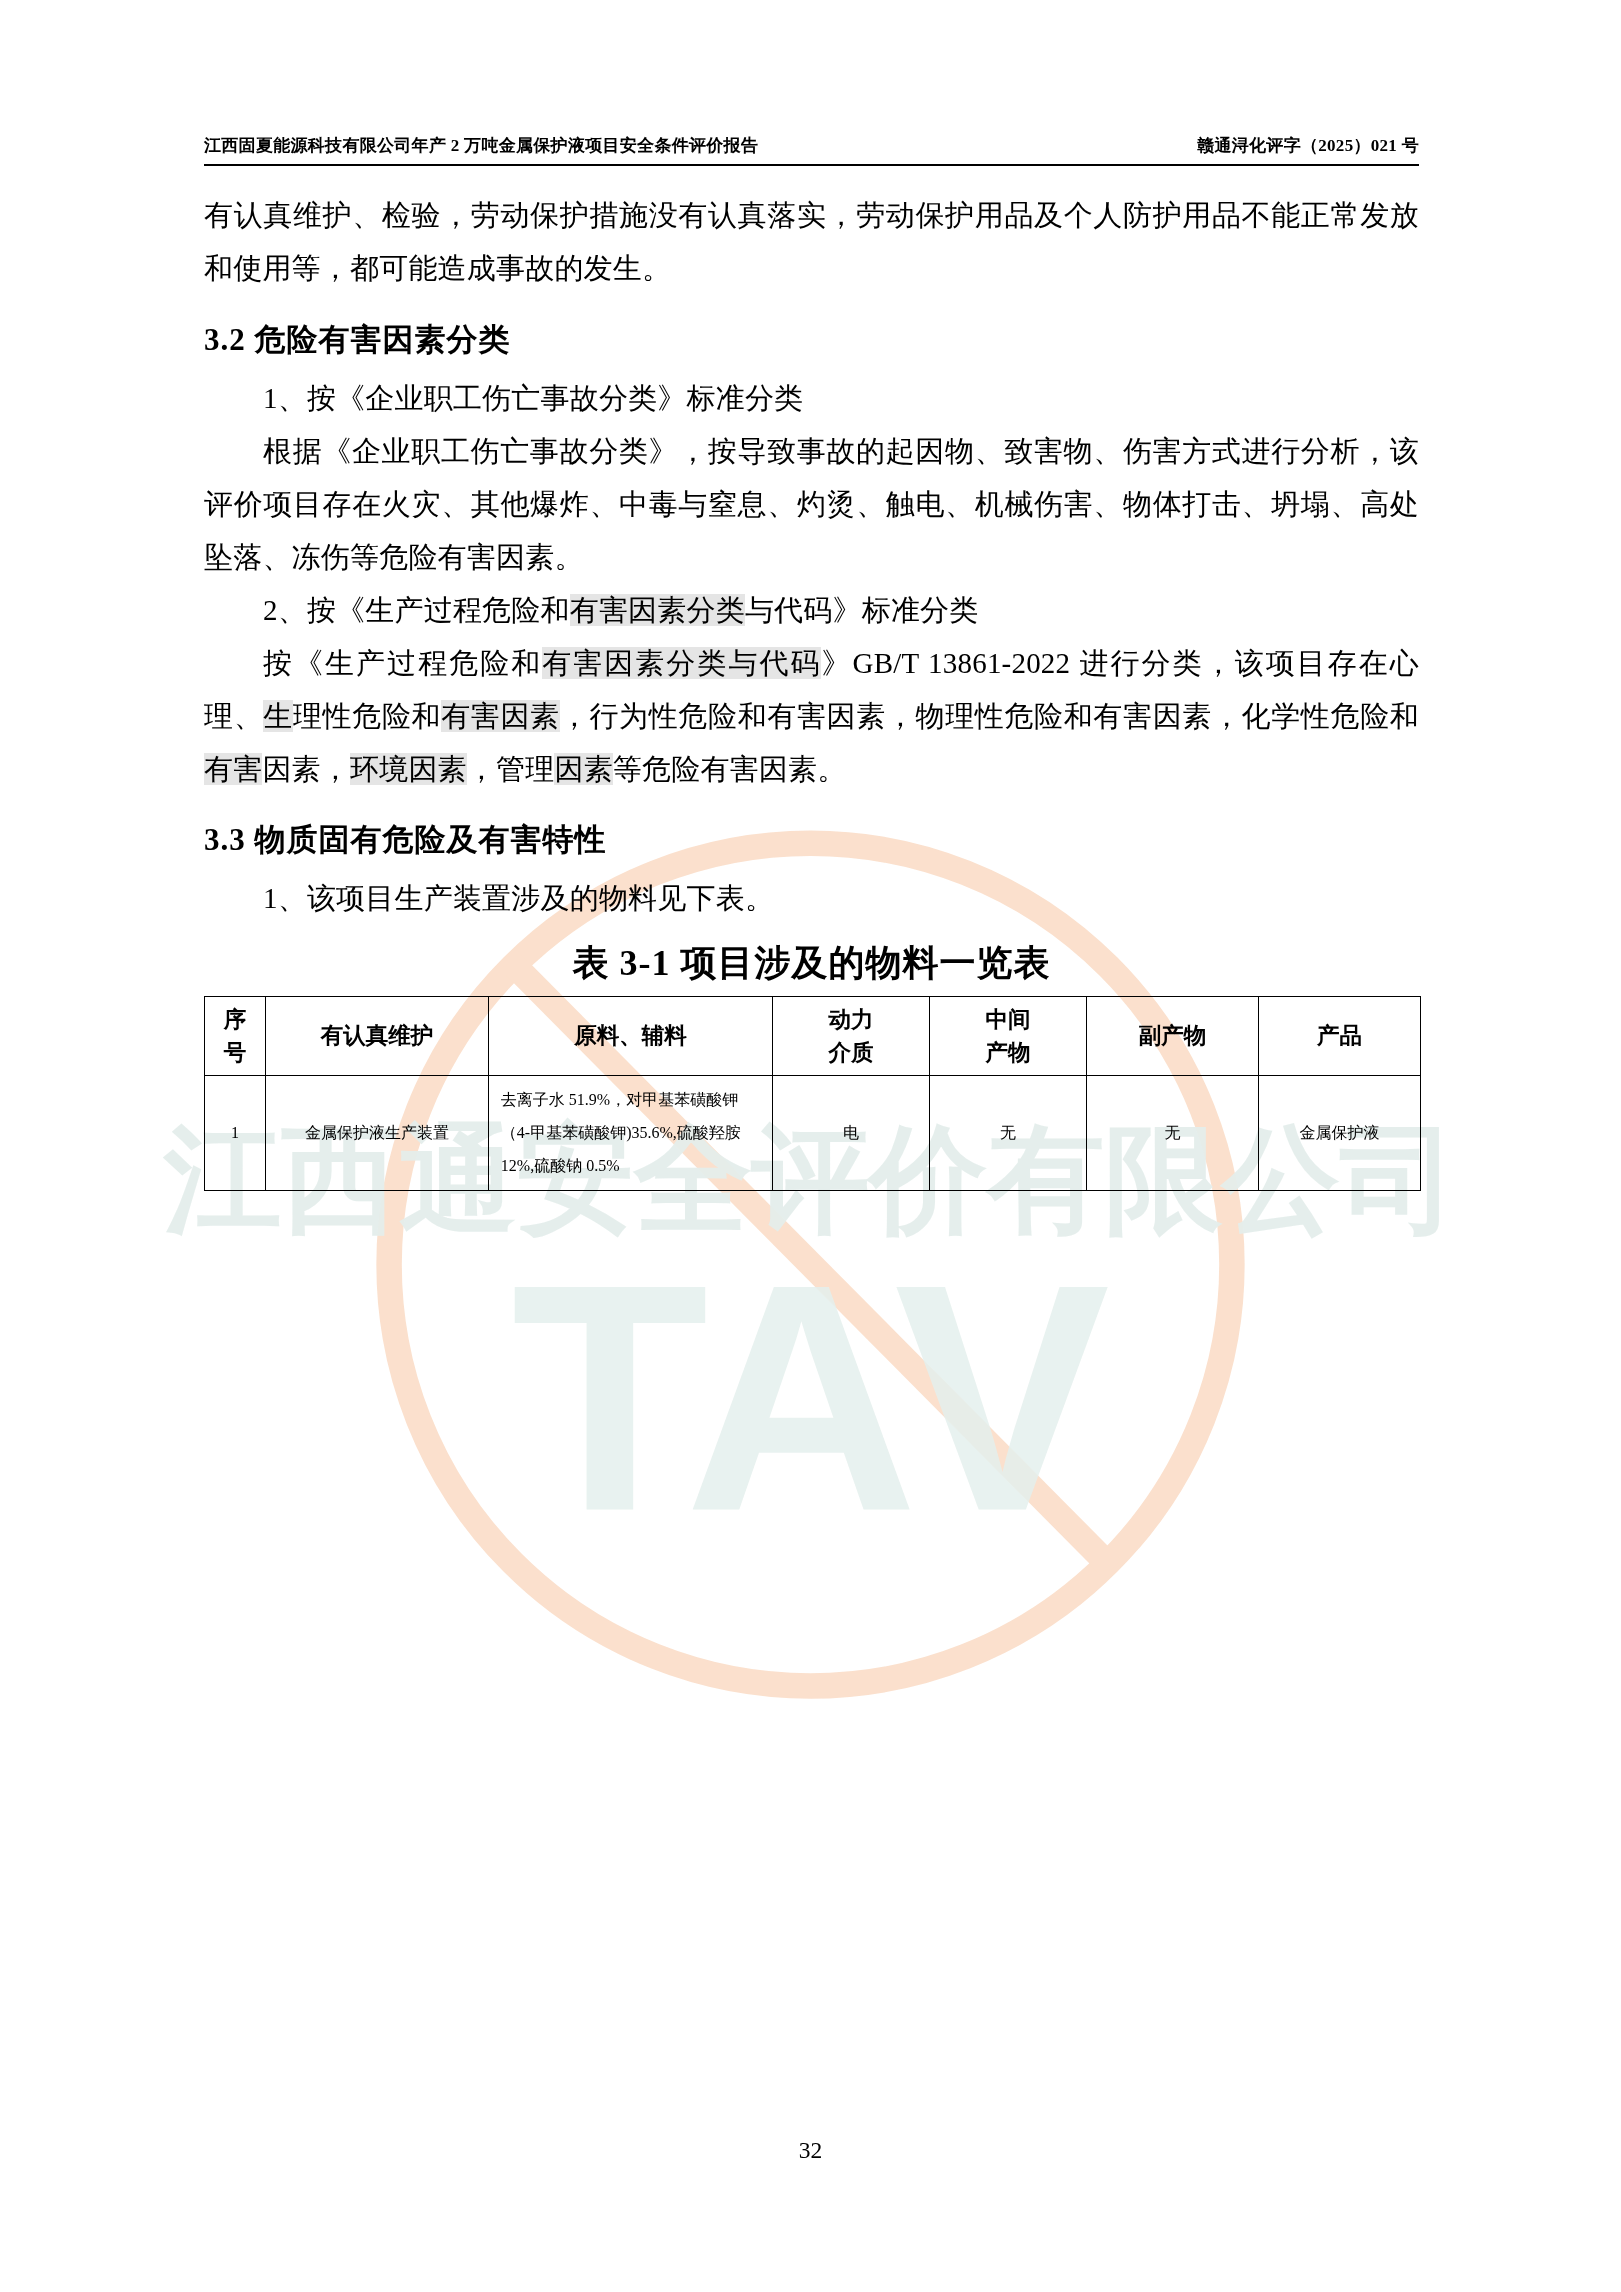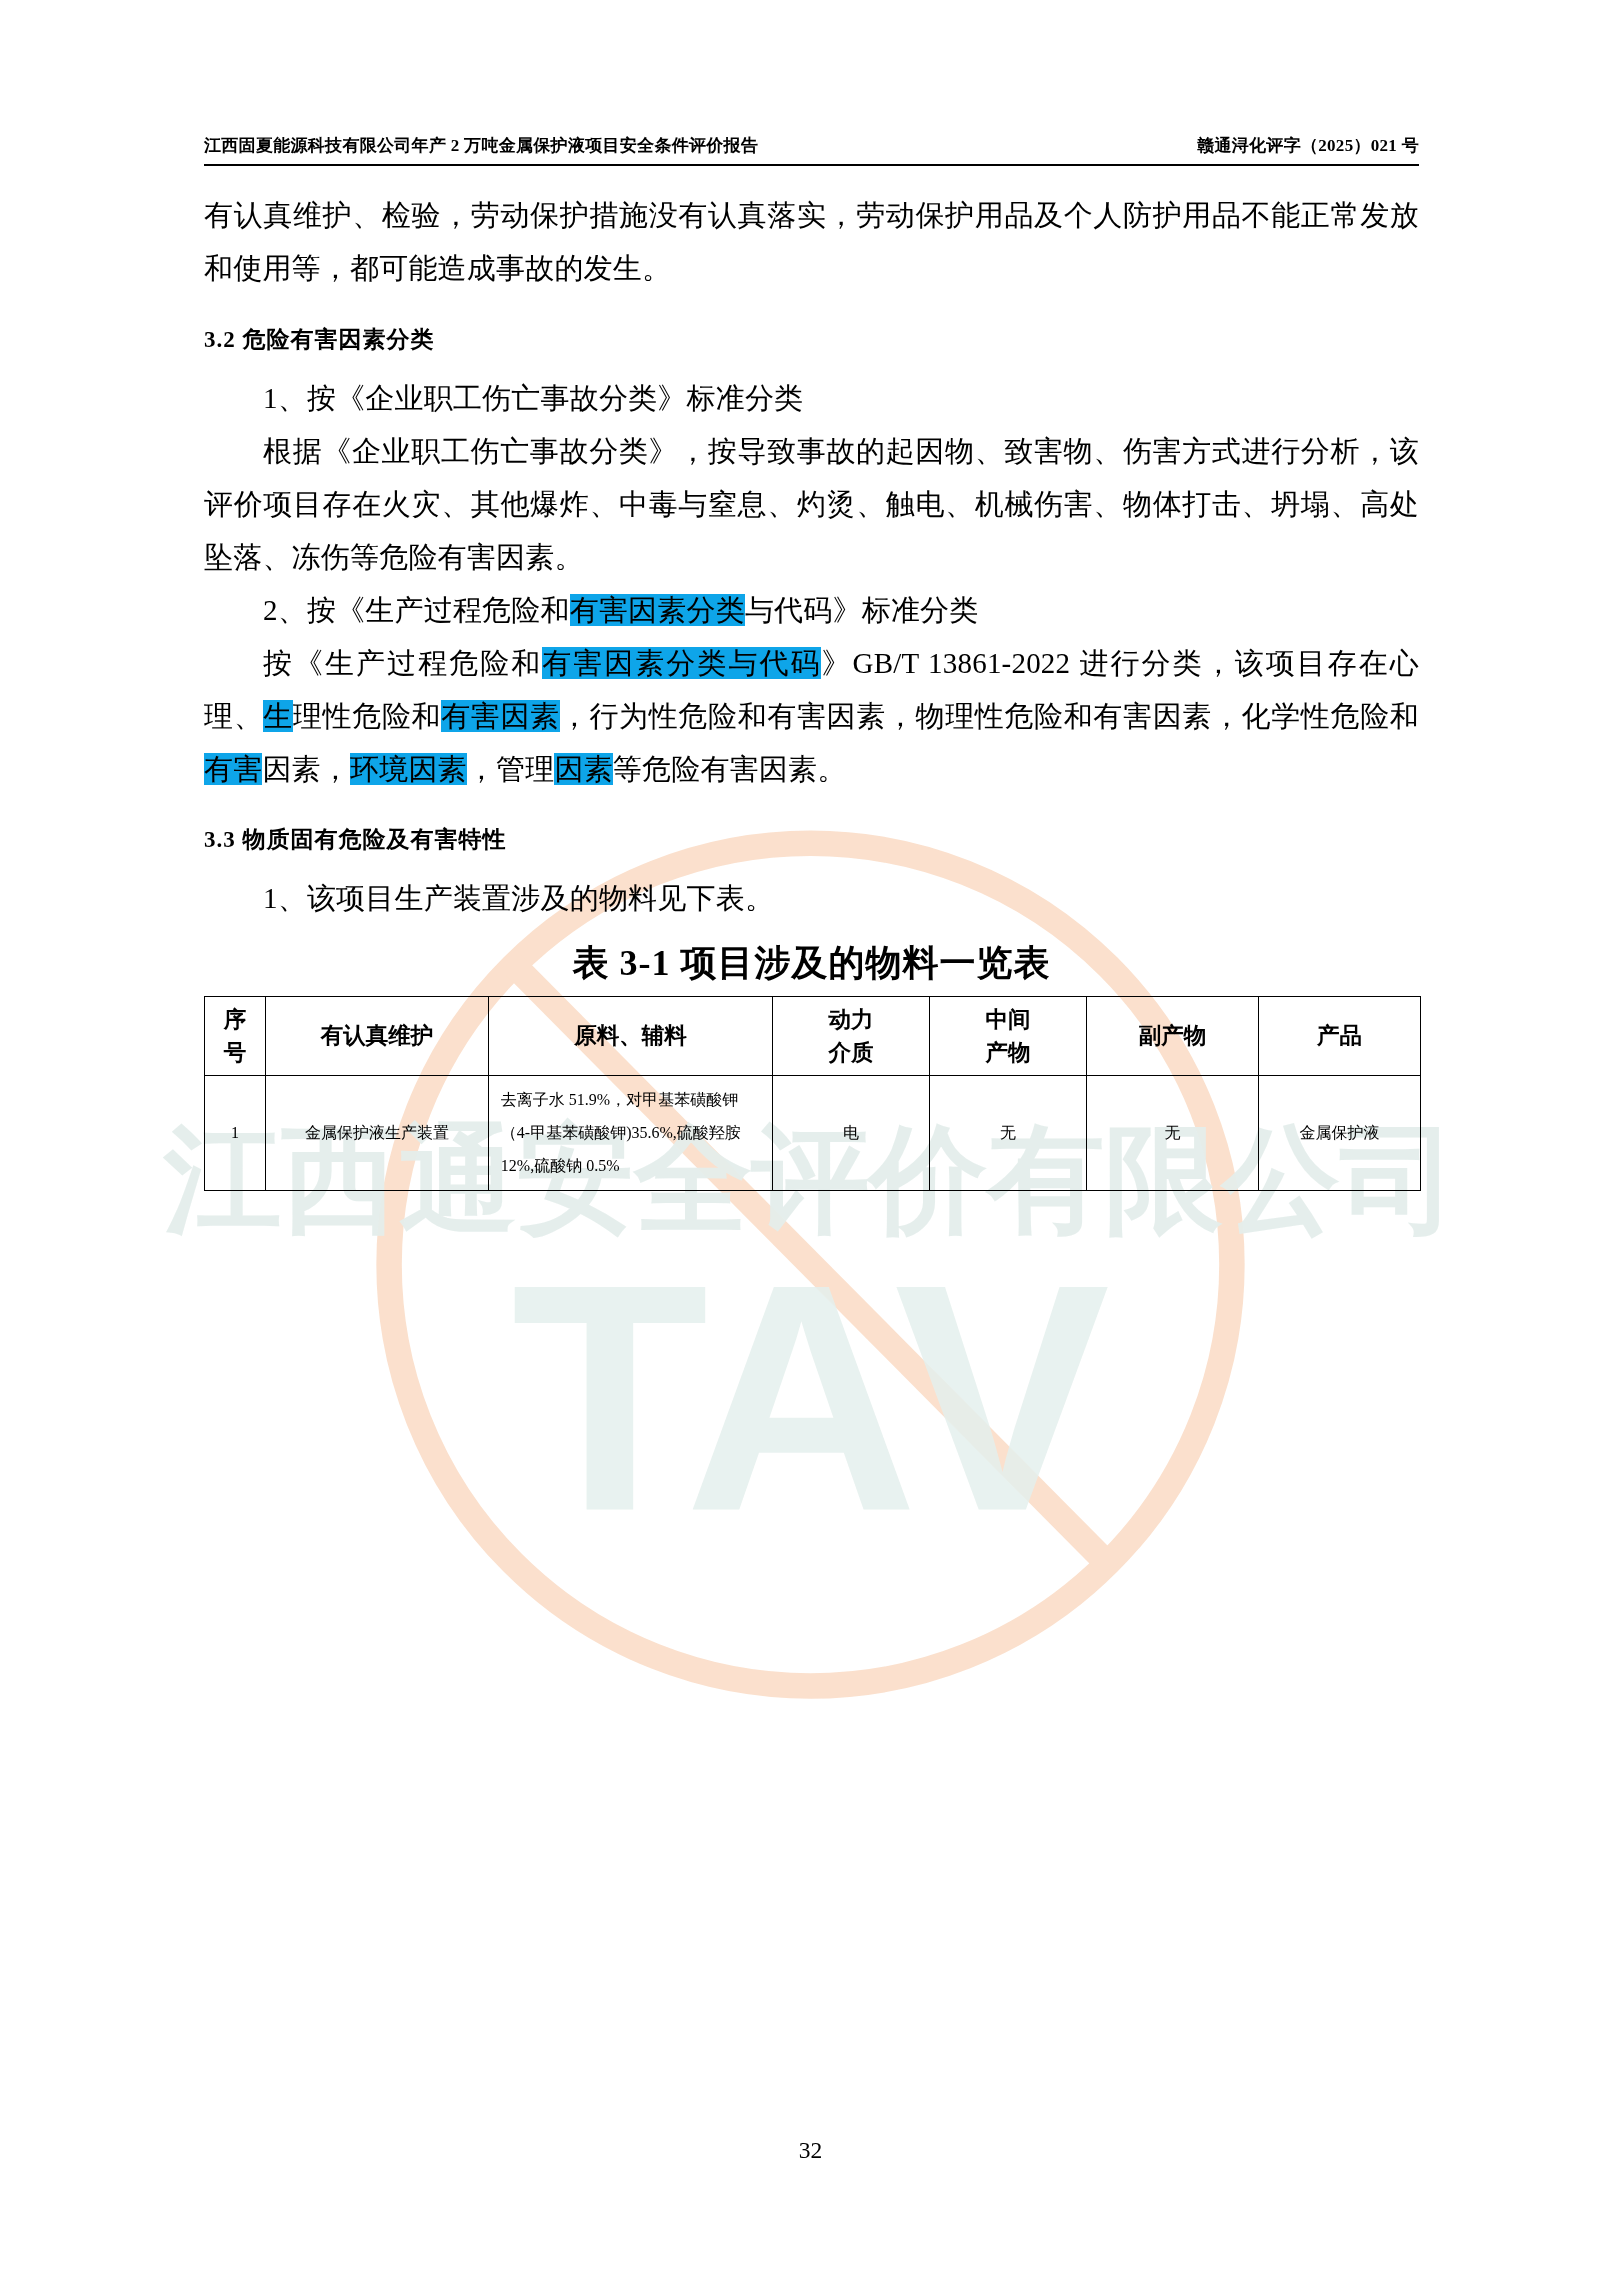--- a/index.html
+++ b/index.html
@@ -61,28 +61,28 @@
     text-align: justify;
     margin: 0;
     letter-spacing: 0.2px;
   }
   .para.first { margin-top: 23.5px; }
   .indent { text-indent: 59px; }
 
   h2.heading {
     font-family: "Liberation Serif", "DejaVu Serif", serif;
     font-weight: bold;
-    font-size: 23px;
+    font-size: 31px;
     line-height: 53px;
     margin: 17.6px 0 5.9px 0;
     letter-spacing: 1px;
   }
 
   .hl {
-    background: #0ea5e9;
+    background: #e5e5e5;
   }
 
   
   .table-caption {
     text-align: center;
     font-weight: bold;
     font-size: 36px;
     margin: 13.7px 0 7.8px 0;
     letter-spacing: 1px;
   }

